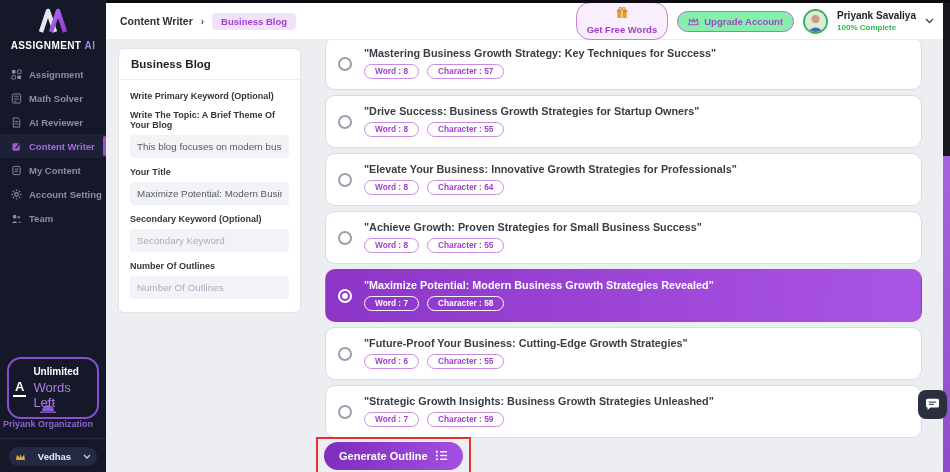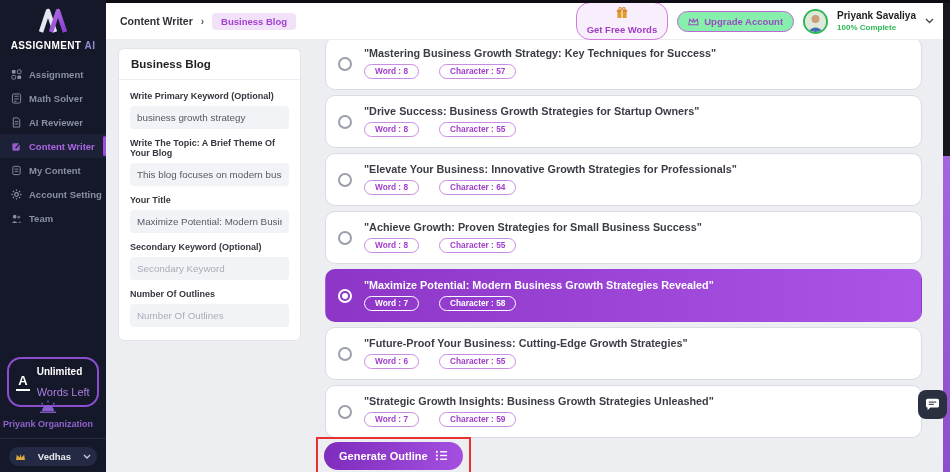--- a/index.html
+++ b/index.html
@@ -20,21 +20,21 @@
   .nav-item.active { color:#ab66e4; background:#1d2137; }
   .nav-item.active::after { content:""; position:absolute; right:0; top:2px; bottom:2px; width:3px; background:#9b4ddb; border-radius:2px; }
 
   .promo { position:absolute; left:7px; top:318px; width:92px; border:2px solid #9b4ddb; border-radius:10px; padding:5px 3px 6px; text-align:center; background:#191d31; }
   .promo-title { color:#fff; font-size:7.8px; font-weight:800; }
   .promo-cta { display:inline-block; margin-top:4px; background:linear-gradient(95deg,#8a35c9,#a951e2); color:#fff; font-size:7.8px; font-weight:800; padding:2px 8px 3px; border-radius:8px; cursor:pointer; }
 
   .plan { position:absolute; left:7px; top:357px; width:92px; border:2px solid #8a4ecf; border-radius:14px; padding:7px 4px; display:flex; align-items:center; justify-content:center; gap:7px; }
   .plan-a { color:#fff; font-size:13px; font-weight:800; border-bottom:2px solid #fff; padding:0 2px 1px; }
   .plan-title { color:#fff; font-size:10px; font-weight:800; }
-  .plan-sub { color:#a97fe0; font-size:11px; margin-top:9px; }
+  .plan-sub { color:#a97fe0; font-size:13px; margin-top:3px; }
 
   .org { position:absolute; left:0; top:399px; width:96px; text-align:center; }
   .org-label { color:#8f63cf; font-size:9px; font-weight:600; margin-top:2px; }
   .sidebar-divider { position:absolute; top:438px; left:0; width:106px; border-top:1px solid #262b40; }
   .workspace { position:absolute; left:9px; top:447px; width:88px; height:19px; background:#242a44; border-radius:10px; display:flex; align-items:center; justify-content:center; gap:12px; color:#e9e9f0; font-size:9.5px; font-weight:700; cursor:pointer; }
 
   
   .header { position:absolute; left:106px; top:3px; right:0; height:37px; background:#fff; display:flex; align-items:center; padding:0 16px 0 14px; border-bottom:1px solid #ececee; z-index:6; }
   .crumb-parent { font-size:10.5px; font-weight:800; color:#2e3138; }
   .crumb-sep { margin:0 8px; font-size:10px; font-weight:800; color:#555; }
@@ -53,21 +53,21 @@
   .form-body { padding:2px 11px 13px; }
   .f-label { display:block; font-size:9px; font-weight:800; color:#34373e; margin:9px 0 5px; }
   .f-input { width:100%; background:#f2f3f7; border:none; outline:none; border-radius:4px; padding:6px 7px; font-size:9.8px; color:#555a63; font-family:"Liberation Sans",sans-serif; }
   .f-input::placeholder { color:#aaadb8; }
 
   
   .options { position:absolute; left:325px; top:37px; width:597px; z-index:2; }
   .option { display:flex; align-items:center; background:#fff; border:1px solid #d9dce2; border-radius:10px; height:53px; margin-bottom:5px; padding:0 12px; cursor:pointer; }
   .radio { width:14px; height:14px; border:2px solid #9aa0ab; border-radius:50%; margin-right:12px; flex-shrink:0; background:#fff; position:relative; }
   .opt-title { font-size:10.8px; color:#3a3d45; font-weight:600; line-height:1.1; }
-  .chips { display:flex; gap:20px; margin-top:5px; }
+  .chips { display:flex; gap:8px; margin-top:5px; }
   .chip { border:1.5px solid #ca8ce0; color:#a03ecb; border-radius:10px; padding:1px 10px 2px; font-size:8.3px; font-weight:800; background:#fff; }
   .option.selected { background:linear-gradient(95deg,#8c35c6,#ab55e6); border-color:transparent; }
   .option.selected .opt-title { color:#fff; }
   .option.selected .chip { border-color:#fff; color:#fff; background:transparent; }
   .option.selected .radio { border-color:#fff; background:transparent; }
   .option.selected .radio::after { content:""; position:absolute; left:2px; top:2px; width:6px; height:6px; border-radius:50%; background:#fff; }
 
   
   .annotation { position:absolute; left:316px; top:437px; border:2px solid #e8312f; padding:3px 6px; z-index:3; }
   .generate-btn { display:flex; align-items:center; gap:7px; background:linear-gradient(95deg,#7e2cbd,#a44fe0); color:#fff; font-size:11px; font-weight:800; padding:7px 15px 8px; border-radius:14px; border:none; cursor:pointer; font-family:"Liberation Sans",sans-serif; }
@@ -240,21 +240,20 @@
       <svg class="chev" width="9" height="6" viewBox="0 0 9 6">
           <path d="M1 1 L4.5 4.5 L8 1" fill="none" stroke="#444" stroke-width="1.3"></path>
         </svg>
     </div>
   </div>
 
   <div class="form-card">
     <div class="form-head">Business Blog</div>
     <div class="form-body">
       <label class="f-label">Write Primary Keyword (Optional)</label>
-      <input class="f-input" type="text" value="business growth strategy" style="">
 
       <label class="f-label">Write The Topic: A Brief Theme Of Your Blog</label>
       <input class="f-input" type="text" value="This blog focuses on modern business str" style="">
 
       <label class="f-label">Your Title</label>
       <input class="f-input" type="text" value="Maximize Potential: Modern Business Growth Strategies Revealed" style="">
 
       <label class="f-label">Secondary Keyword (Optional)</label>
       <input class="f-input" type="text" placeholder="Secondary Keyword" style="">
 

